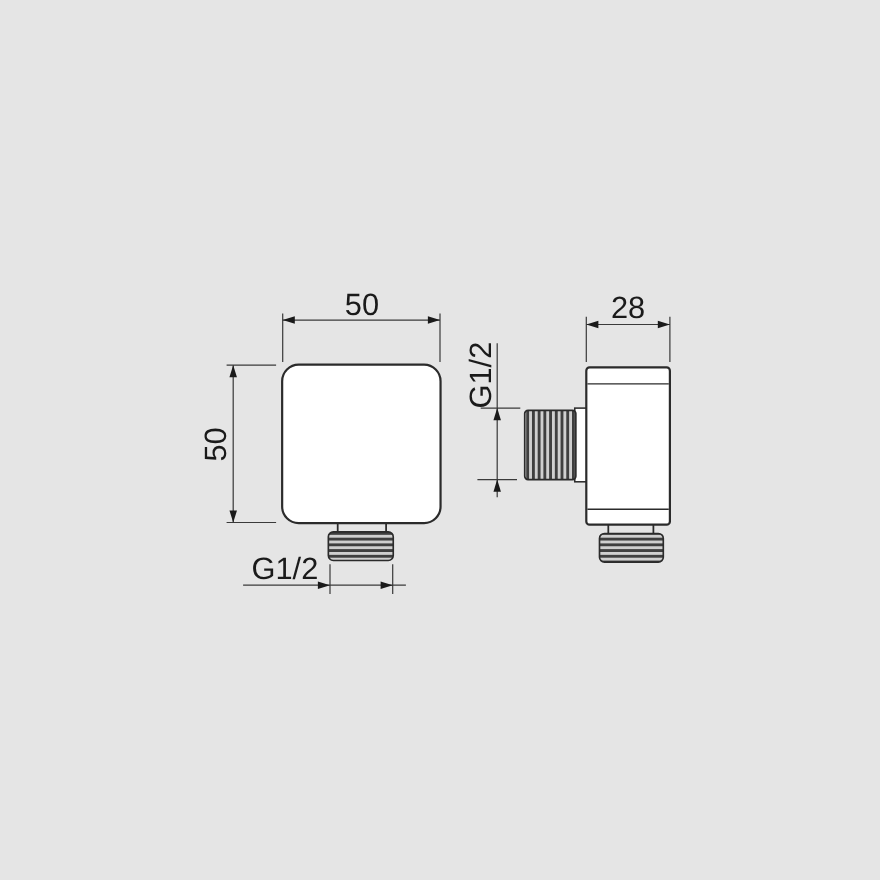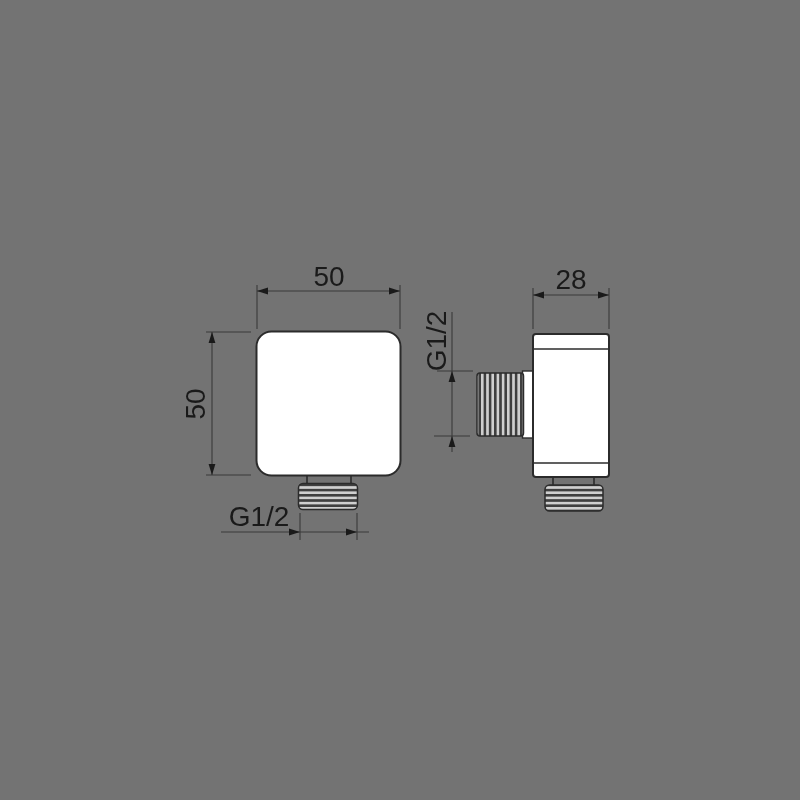--- a/index.html
+++ b/index.html
@@ -7,21 +7,21 @@
     padding: 0;
     width: 800px;
     height: 800px;
     background: #ffffff;
     font-family: "Liberation Sans", sans-serif;
   }
   .canvas {
     position: relative;
     width: 800px;
     height: 800px;
-    background: #737373;
+    background: #e5e5e5;
     overflow: hidden;
   }
   svg { display: block; }
   .obj  { fill: #ffffff; stroke: #2b2b2b; stroke-width: 2; }
   .obj-thin { fill: #ffffff; stroke: #2b2b2b; stroke-width: 1.4; }
   .edge { stroke: #2b2b2b; stroke-width: 1.6; fill: none; }
   .inner { stroke: #2b2b2b; stroke-width: 1.3; fill: none; }
   .dim  { stroke: #3a3a3a; stroke-width: 1.1; fill: none; }
   .arr  { fill: #1a1a1a; stroke: none; }
   .thread { stroke: #2b2b2b; stroke-width: 1.5; }

